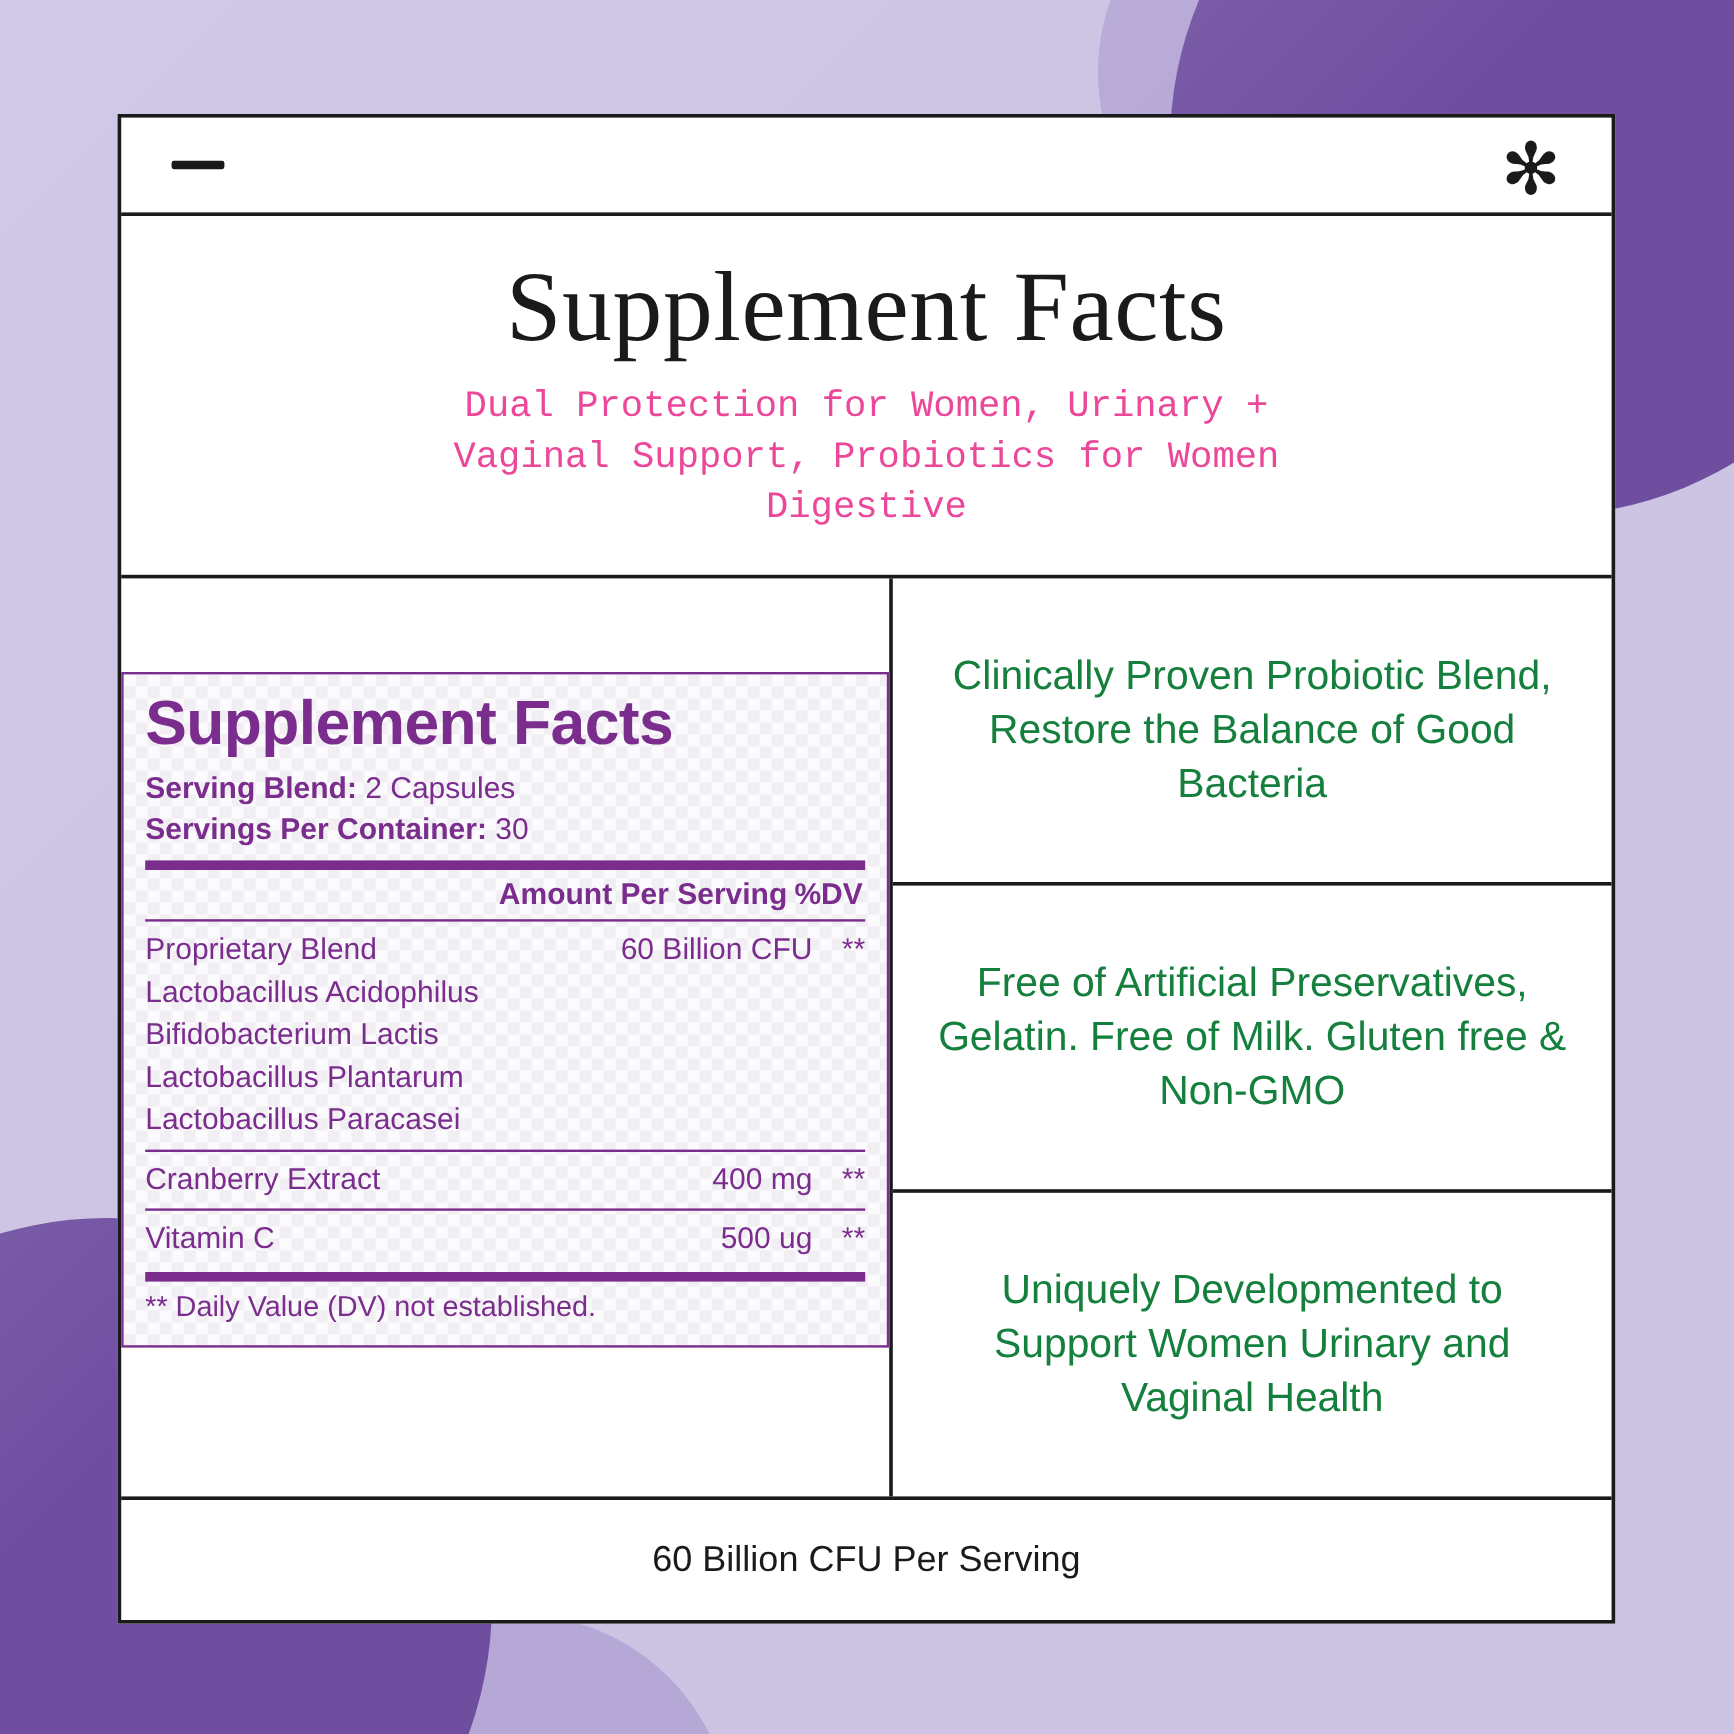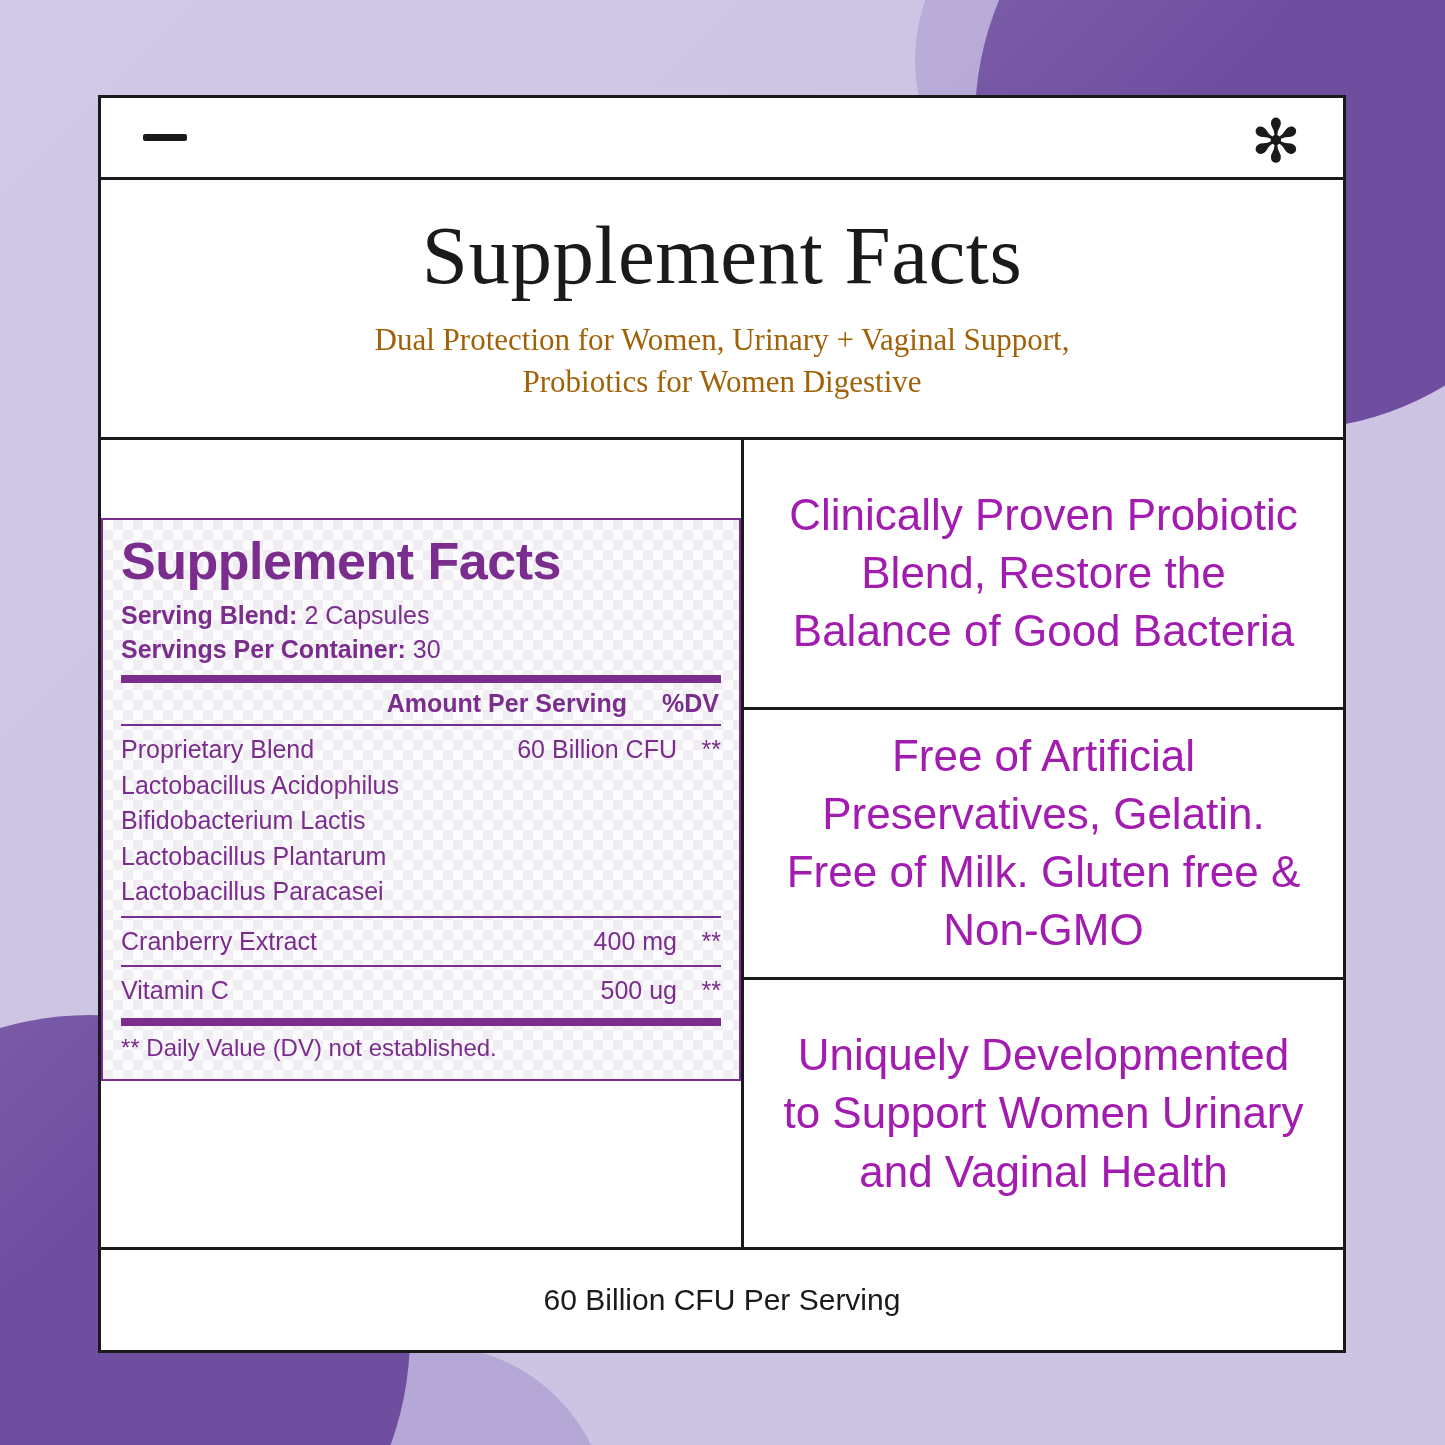--- a/index.html
+++ b/index.html
@@ -118,24 +118,24 @@
   .title {
     font-family: "Liberation Serif", serif;
     font-size: 83px;
     line-height: 1.0;
     color: #1a1a1a;
     font-weight: 400;
     letter-spacing: 0.5px;
     margin: 0 0 22px 0;
   }
   .subtitle {
-    font-family: Liberation Serif, serif;
+    font-family: Liberation Mono, monospace;
     font-size: 31px;
     line-height: 1.35;
-    color: #a16207;
+    color: #ec4899;
     margin: 0 auto;
     max-width: 800px;
   }
 
   
   .card-body {
     display: flex;
     flex: 1 1 auto;
     min-height: 0;
     border-bottom: 3px solid #1a1a1a;
@@ -161,23 +161,23 @@
     justify-content: center;
     text-align: center;
     padding: 16px 36px;
     box-sizing: border-box;
     border-bottom: 3px solid #1a1a1a;
   }
   .benefit:last-child {
     border-bottom: none;
   }
   .benefit-text {
-    font-size: 44px;
+    font-size: 34px;
     line-height: 1.32;
-    color: #a21caf;
+    color: #15803d;
   }
 
   
   .card-footer {
     height: 100px;
     flex: 0 0 auto;
     display: flex;
     align-items: center;
     justify-content: center;
   }
@@ -224,21 +224,21 @@
   .rule-thin {
     border-top: 2px solid #7b2d8e;
     margin: 6px 0 6px 0;
   }
   .sf-colhead {
     display: flex;
     justify-content: flex-end;
     align-items: baseline;
     font-weight: bold;
     font-size: 25px;
-    gap: 35px;
+    gap: 6px;
     padding-right: 2px;
   }
   .sf-row {
     display: flex;
     align-items: flex-start;
     font-size: 25px;
     line-height: 1.42;
     gap: 10px;
   }
   .sf-row .nm {

